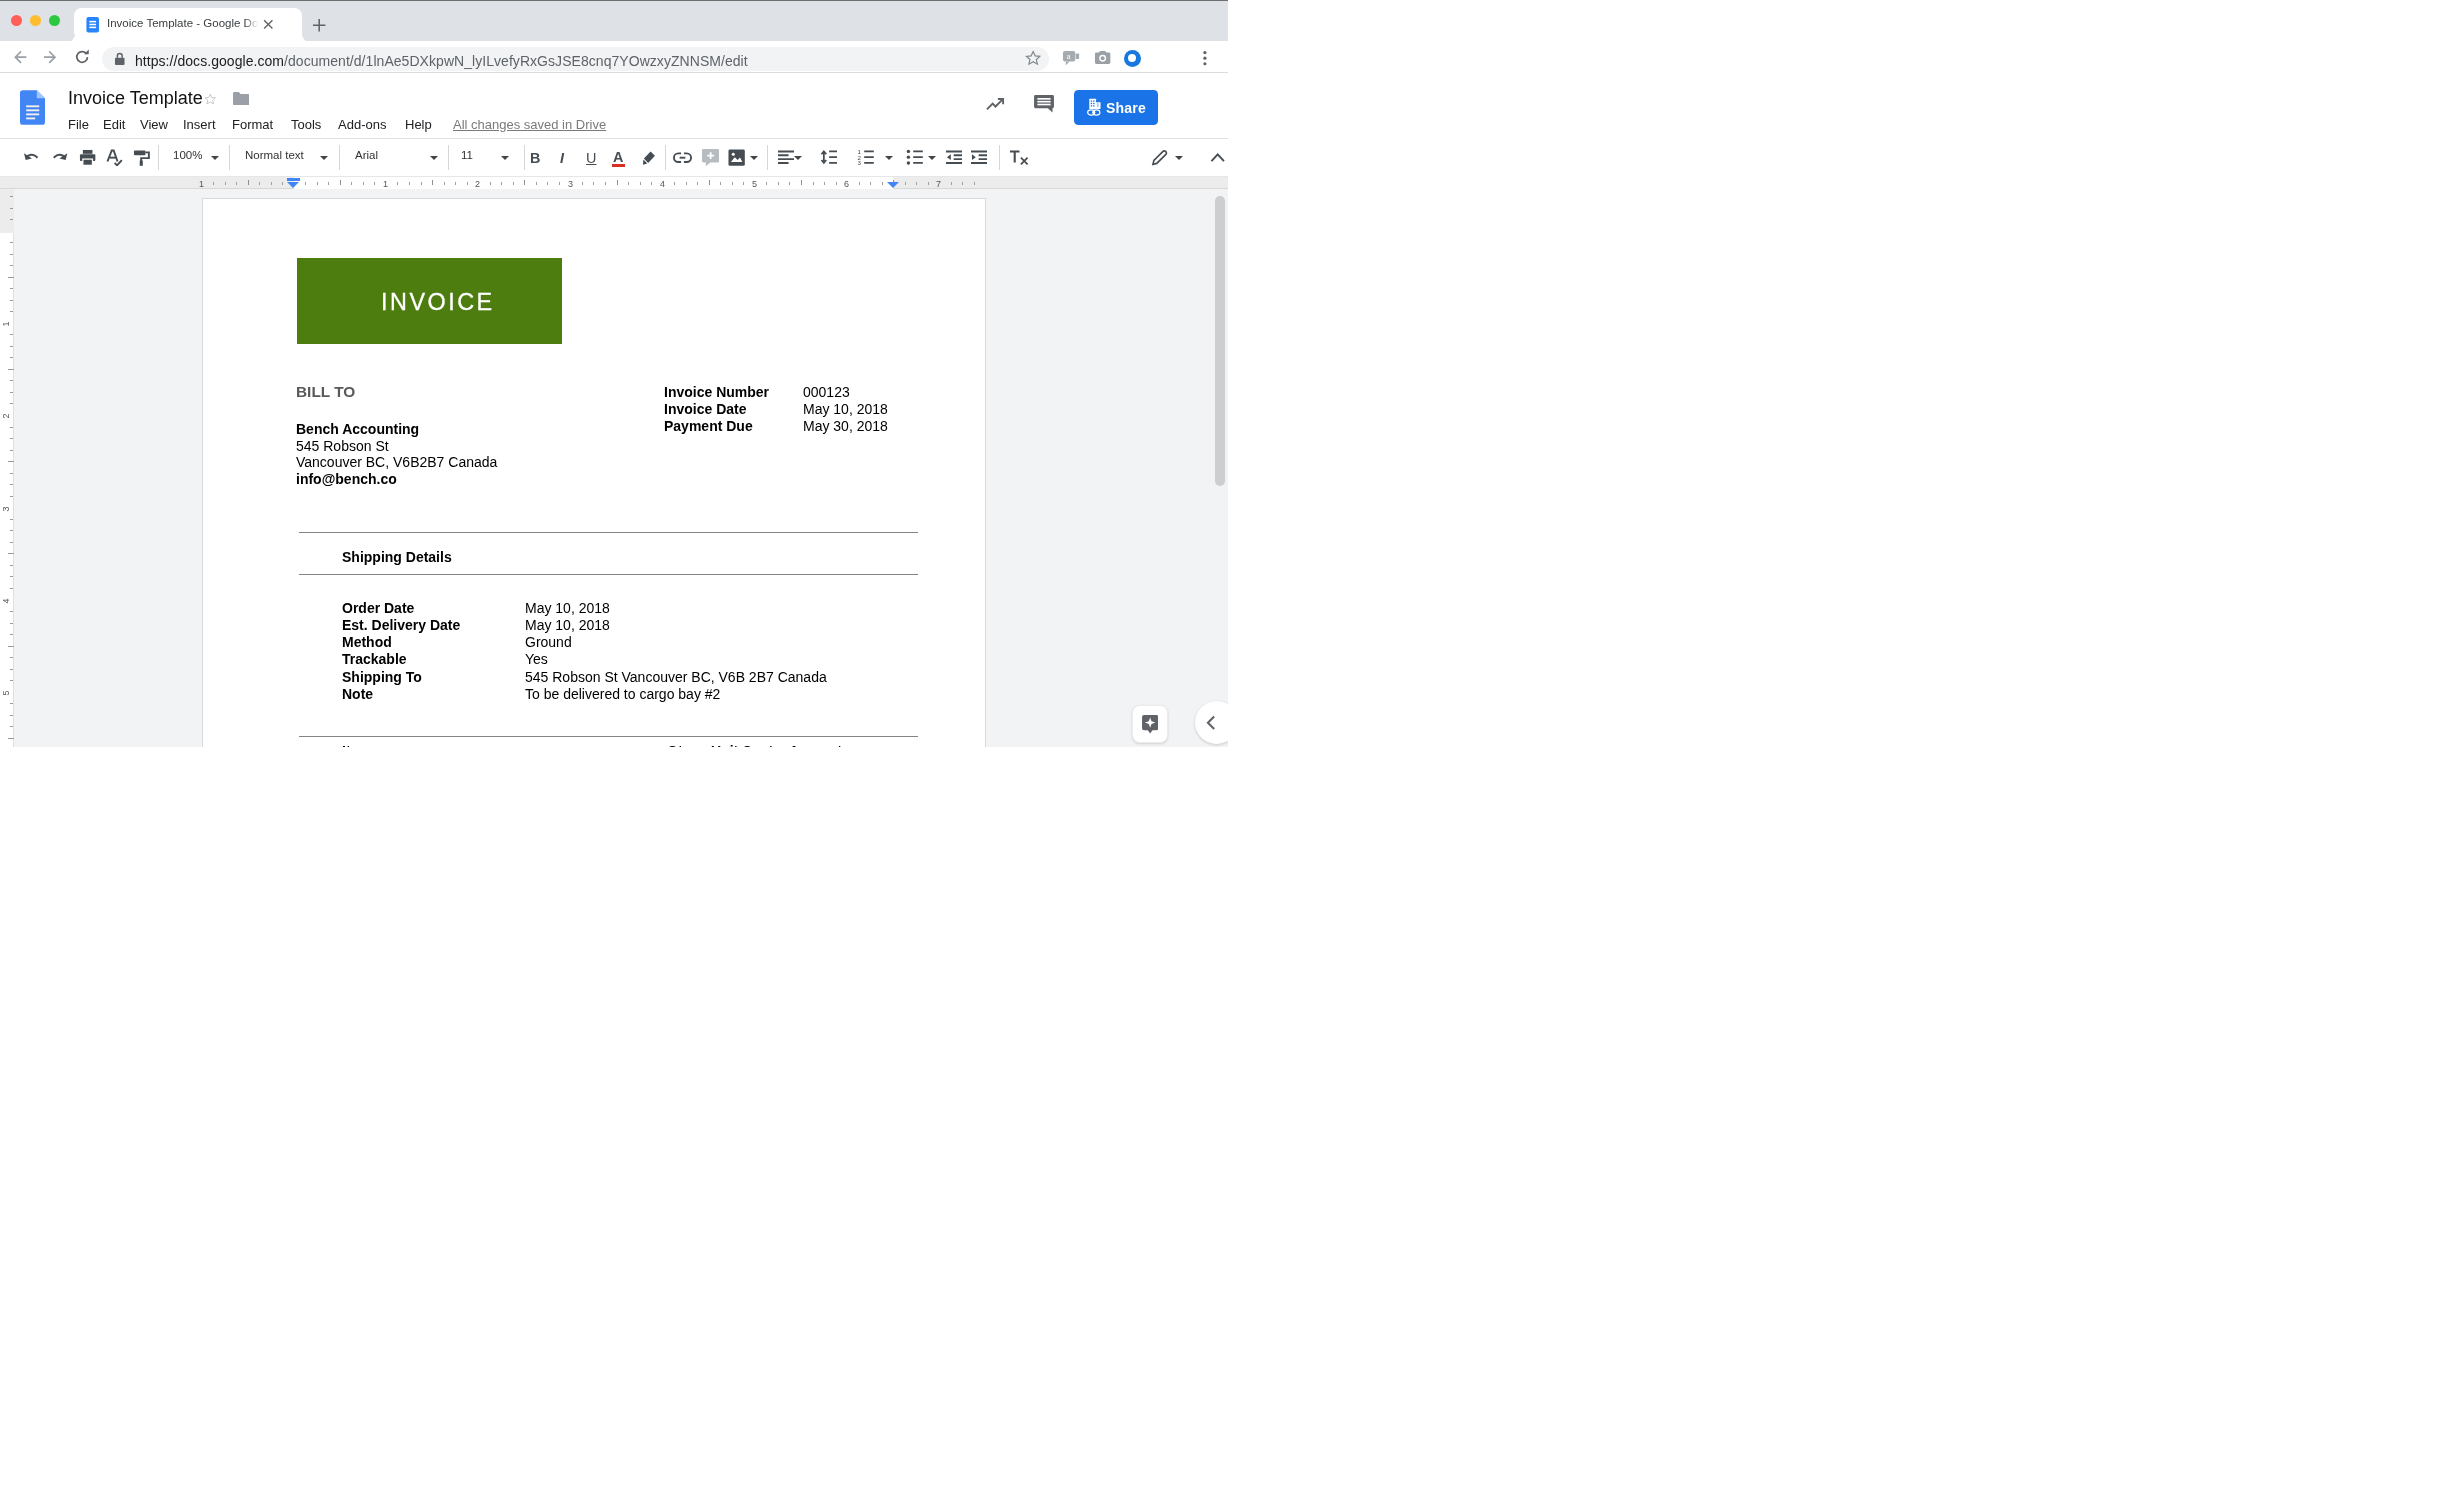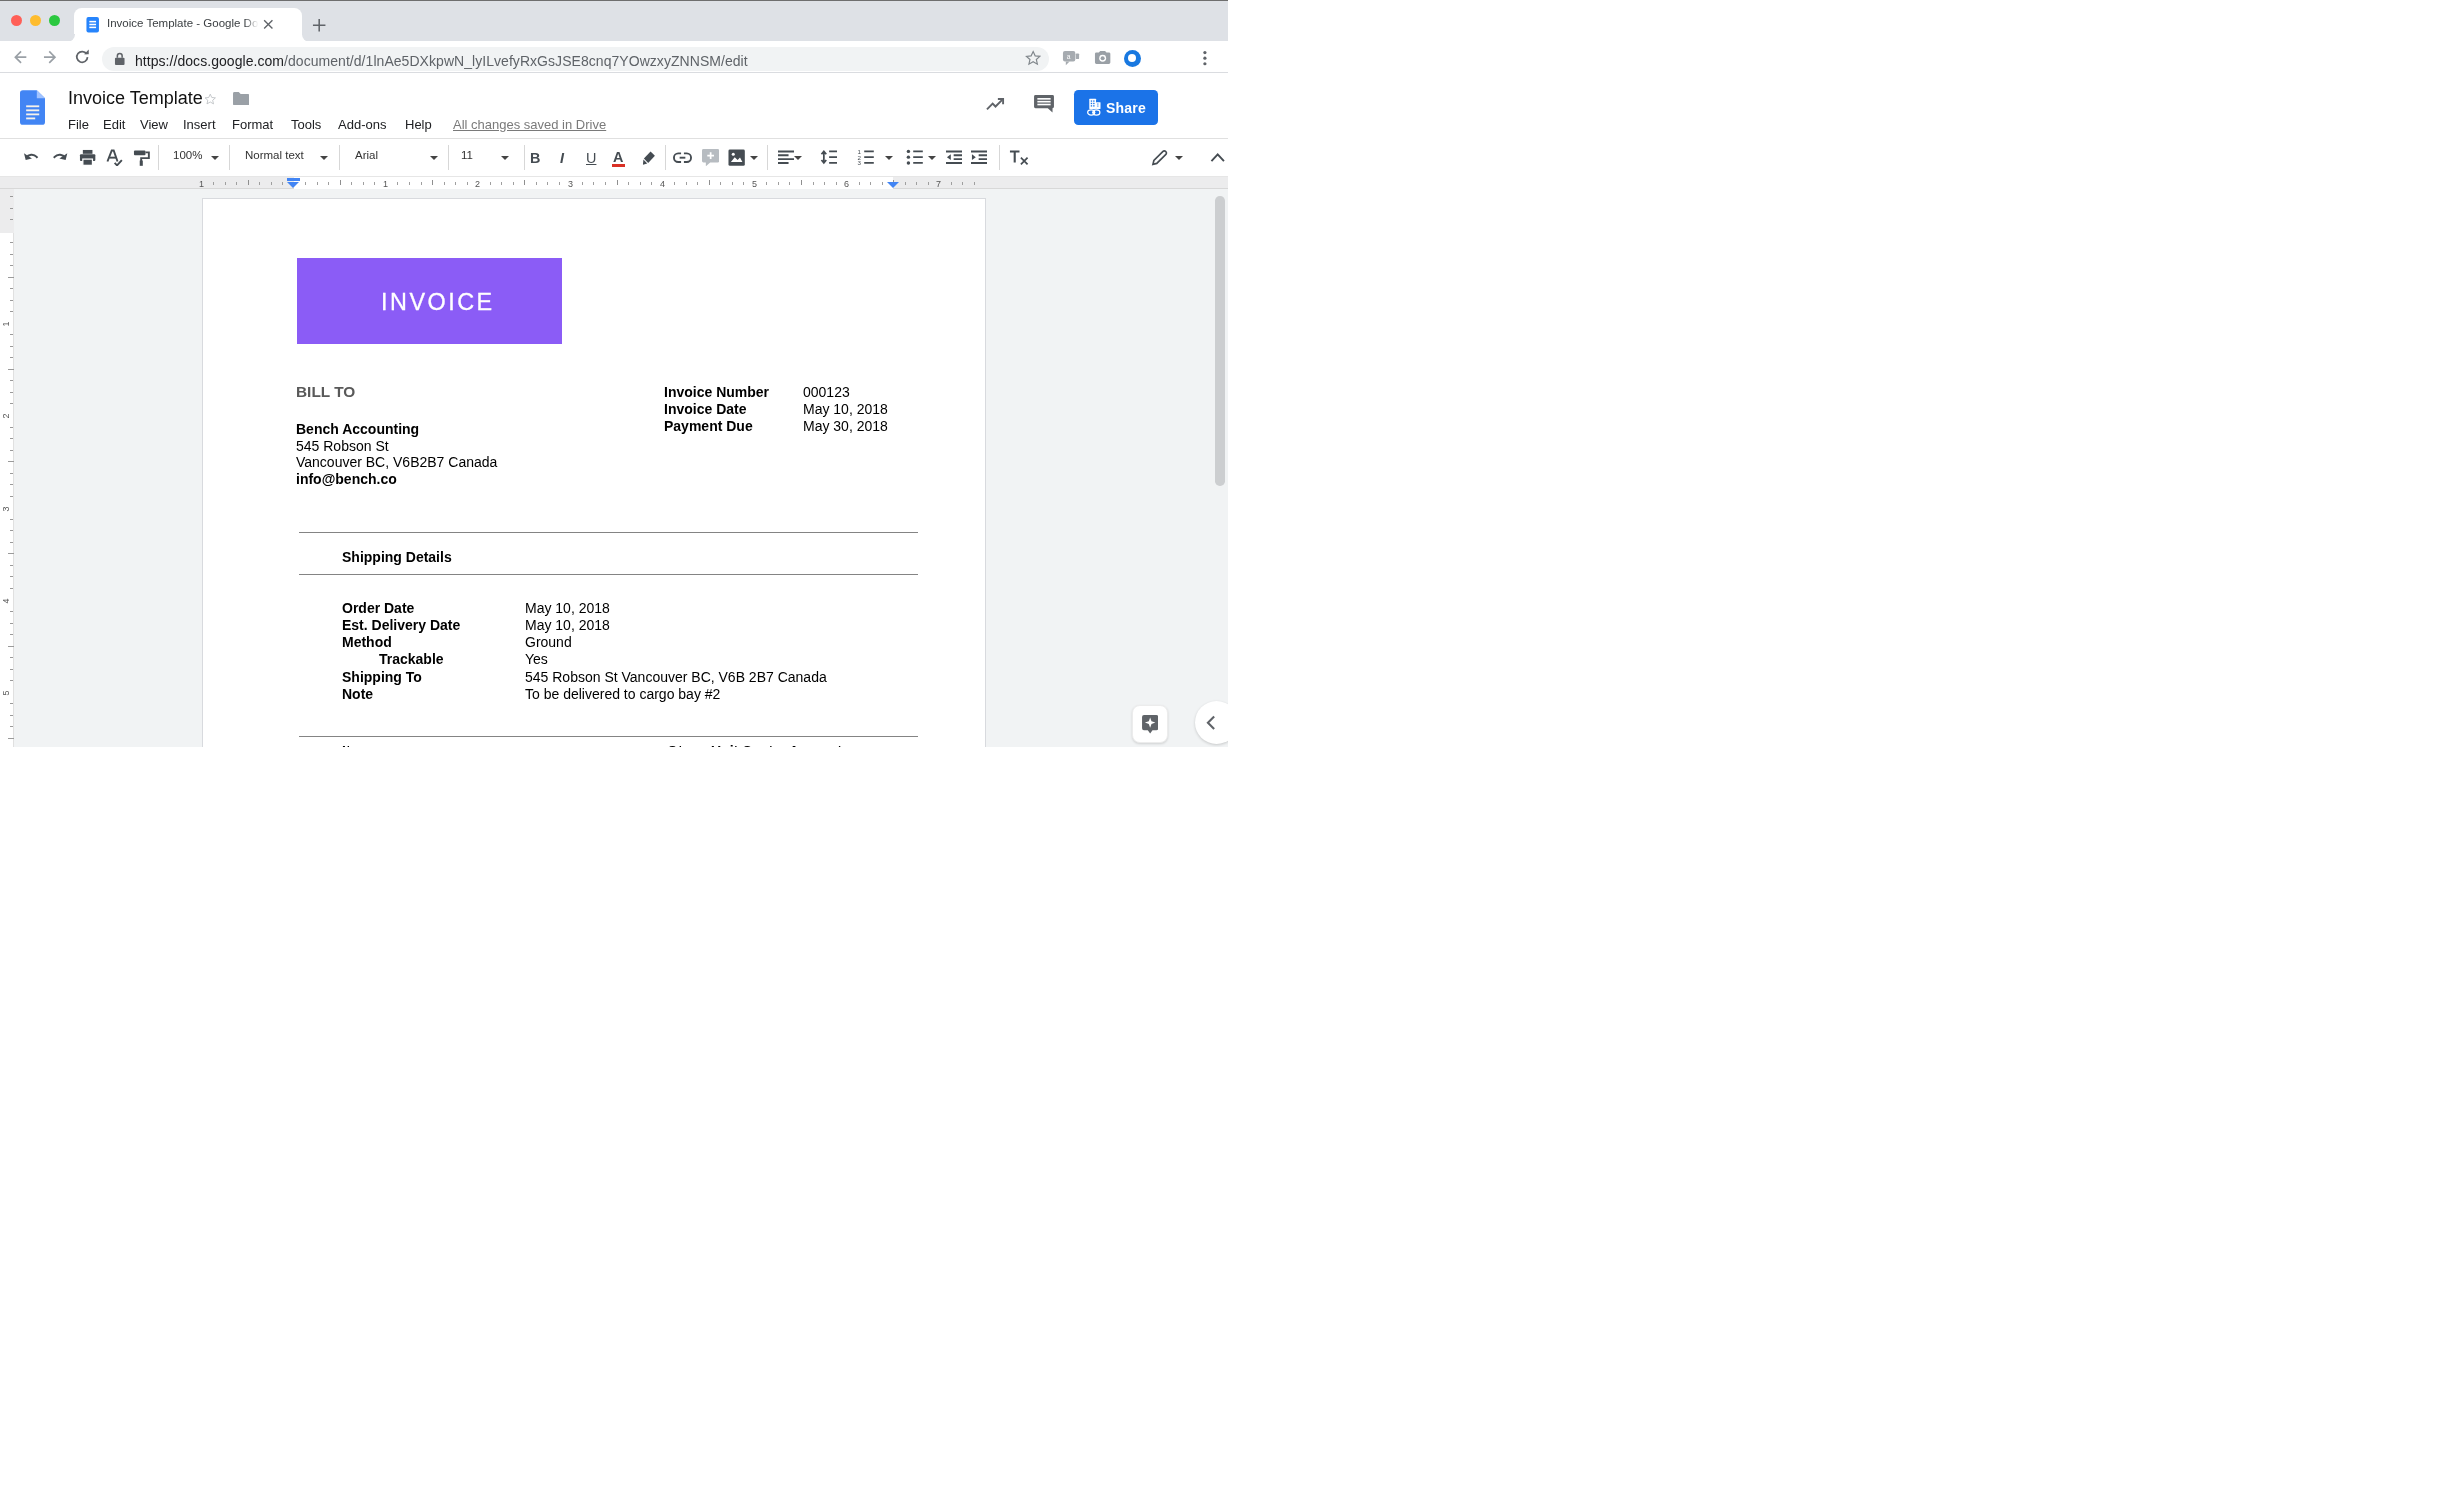--- a/index.html
+++ b/index.html
@@ -32,21 +32,21 @@
   .tick { position:absolute; top:182px; width:1px; height:2.5px; background:#9f9f9f; }
   .tickb { position:absolute; top:180px; width:1px; height:5.2px; background:#8f8f8f; }
   .rnum { position:absolute; top:179px; font-size:9px; line-height:11.5px; color:#555; }
   #docarea { left:0; top:189px; width:1228px; height:558px; background:#f1f3f4; }
   #vruler { left:0; top:189px; width:14.4px; height:558px; background:#fff; border-right:1px solid #e0e0e0; }
   #vrulergray { left:0; top:189px; width:14.4px; height:44px; background:#ececed; }
   .vtick { position:absolute; left:9.6px; width:3.8px; height:1px; background:#9a9a9a; }
   .vtickb { position:absolute; left:8.2px; width:5.8px; height:1px; background:#9a9a9a; }
   .vnum { position:absolute; left:1.4px; font-size:9px; line-height:11.5px; width:11.5px; color:#555; transform:rotate(-90deg); }
   #page { left:202px; top:198px; width:784px; height:550px; background:#fff; border:1px solid #d8dade; border-bottom:none; }
-  #invbox { left:297px; top:258px; width:265px; height:86px; background:#8b5cf6; }
+  #invbox { left:297px; top:258px; width:265px; height:86px; background:#4d7c0f; }
   #invtxt { left:84px; top:33px; font-size:23.4px; line-height:23.4px; letter-spacing:2.5px; color:#fff; white-space:nowrap; -webkit-text-stroke:0.3px #fff; }
   .bl { position:absolute; white-space:nowrap; font-size:14px; color:#000; line-height:14px; }
   .b { font-weight:bold; }
   .hr { position:absolute; left:299px; width:619px; height:1px; background:#848484; }
   #scrollbar { left:1215px; top:196px; width:9.6px; height:290px; background:#ccced0; border-radius:4.8px; }
   #explore { left:1132px; top:705px; width:36px; height:38px; background:#fff; border-radius:7.7px; border:1px solid #ececec; box-shadow:0 1px 2.4px rgba(0,0,0,0.14); }
   #collapse { left:1195px; top:701px; width:43px; height:43px; background:#fff; border-radius:50%; box-shadow:0 1px 2.9px rgba(0,0,0,0.18); }
 </style>
 </head>
 <body>
@@ -419,21 +419,21 @@
 <div class="bl" style="left:296px; top:472px; font-size:14px; line-height:14px;font-weight:bold;">info@bench.co</div>
 <div class="hr" style="top:532px;"></div>
 <div class="bl b" style="left:342px; top:550px; font-size:14px; line-height:14px;text-align:center;">Shipping Details</div>
 <div class="hr" style="top:574px;"></div>
 <div class="bl b" style="left:342px; top:601px; font-size:14px; line-height:14px;">Order Date</div>
 <div class="bl" style="left:525px; top:601px; font-size:14px; line-height:14px;">May 10, 2018</div>
 <div class="bl b" style="left:342px; top:618px; font-size:14px; line-height:14px;">Est. Delivery Date</div>
 <div class="bl" style="left:525px; top:618px; font-size:14px; line-height:14px;">May 10, 2018</div>
 <div class="bl b" style="left:342px; top:635px; font-size:14px; line-height:14px;">Method</div>
 <div class="bl" style="left:525px; top:635px; font-size:14px; line-height:14px;">Ground</div>
-<div class="bl b" style="left:342px; top:652px; font-size:14px; line-height:14px;margin-left:37px;">Trackable</div>
+<div class="bl b" style="left:342px; top:652px; font-size:14px; line-height:14px;">Trackable</div>
 <div class="bl" style="left:525px; top:652px; font-size:14px; line-height:14px;">Yes</div>
 <div class="bl b" style="left:342px; top:670px; font-size:14px; line-height:14px;">Shipping To</div>
 <div class="bl" style="left:525px; top:670px; font-size:14px; line-height:14px;">545 Robson St Vancouver BC, V6B 2B7 Canada</div>
 <div class="bl b" style="left:342px; top:687px; font-size:14px; line-height:14px;">Note</div>
 <div class="bl" style="left:525px; top:687px; font-size:14px; line-height:14px;">To be delivered to cargo bay #2</div>
 <div class="hr" style="top:736px;"></div>
 <div class="bl b" style="left:342px; top:744px; font-size:14px; line-height:14px;">Item</div>
 <div class="bl b" style="left:667px; top:744px; font-size:14px; line-height:14px;">Qty</div>
 <div class="bl b" style="left:711px; top:744px; font-size:14px; line-height:14px;">Unit Cost</div>
 <div class="bl b" style="left:789px; top:744px; font-size:14px; line-height:14px;">Amount</div>

